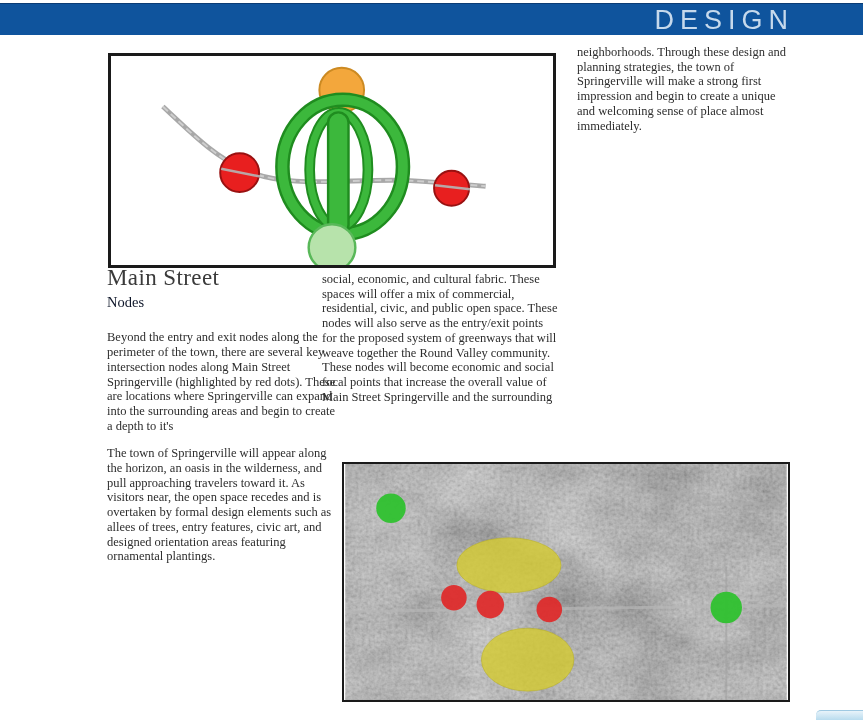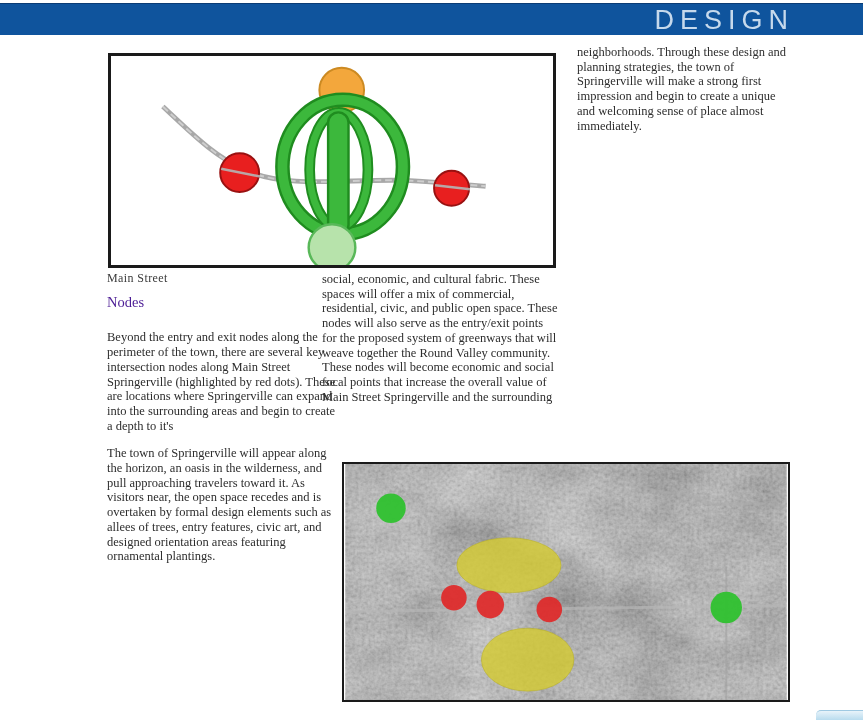--- a/index.html
+++ b/index.html
@@ -26,25 +26,25 @@
   .figure svg{display:block;}
   #node-diagram-figure{left:108px;top:53px;width:448px;height:215px;border:3px solid #1a1a1a;}
   #aerial-map-figure{left:342px;top:462px;width:448px;height:240px;border:2px solid #1a1a1a;}
   
   .col{position:absolute;font-size:12.5px;line-height:14.7px;}
   .col p{margin:0 0 13px 0;}
   #col-left{left:107px;top:271px;width:229px;}
   #col-middle{left:322px;top:272px;width:236px;}
   #col-right{left:577px;top:45px;width:213px;}
   .heading{
-    font-size:12px;font-weight:400;color:#3a3a3a;
+    font-size:23px;font-weight:400;color:#3a3a3a;
     letter-spacing:0.4px;margin:0 0 9px 0;
   }
   .subheading{
-    font-size:14.5px;font-weight:400;color:#4c1d95;
+    font-size:14.5px;font-weight:400;color:#0f172a;
     margin:0 0 21px 0;
   }
   
   .corner-tab{
     position:absolute;right:0;bottom:0;width:86px;height:9px;
     background:linear-gradient(#e8f3fa,#b9dcee);
     border-top-left-radius:5px;border-top:1px solid #9fc9e2;
   }
 </style>
 </head>

